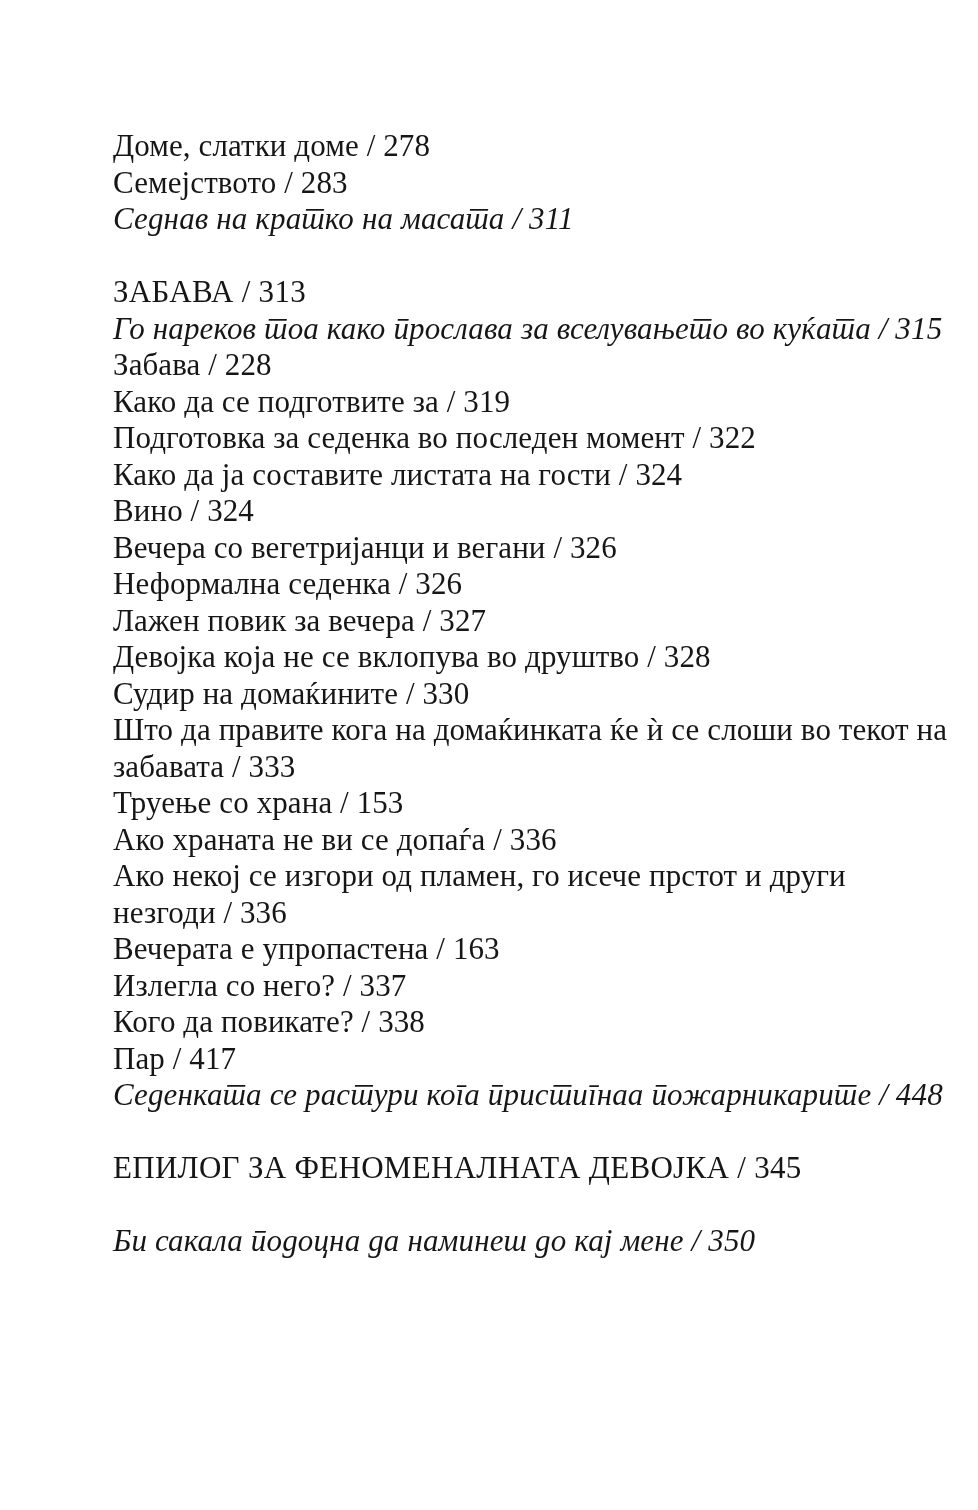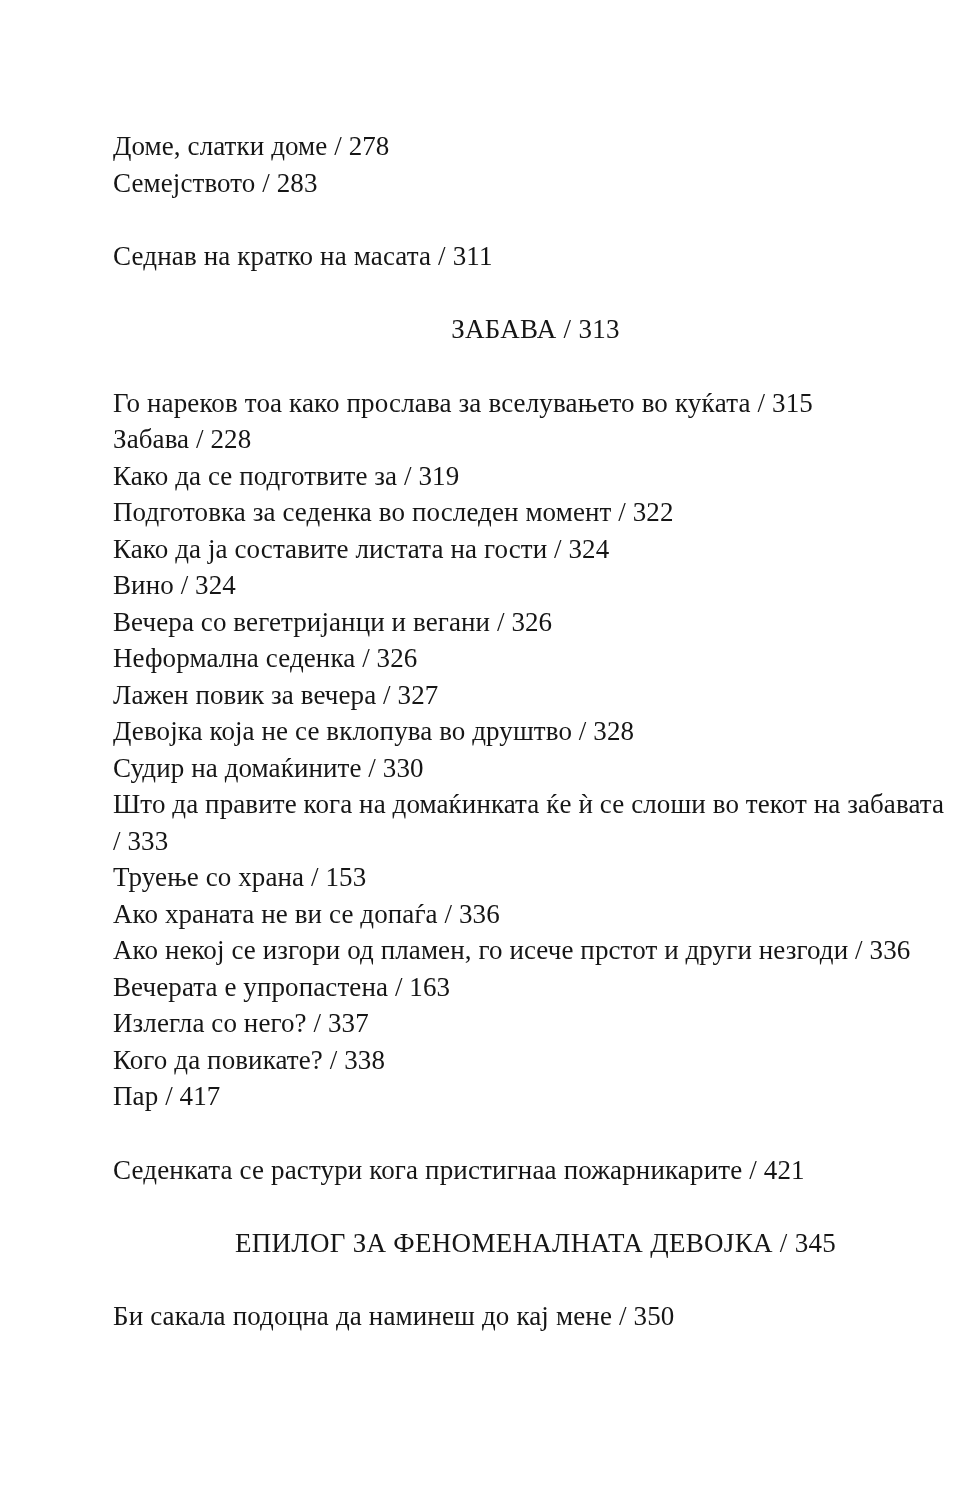--- a/index.html
+++ b/index.html
@@ -27,36 +27,35 @@
 
   .toc-block {
     margin: 0;
     padding: 0;
   }
   .toc-block + .toc-block {
     margin-top: 36.5px; 
   }
 
   .toc-entry {
-    font-size: 27px;
+    font-size: 31px;
     line-height: 36.5px;
     letter-spacing: 0.1px;
     white-space: normal;
     text-indent: 0;
   }
 
   .toc-entry.italic {
+    font-style: italic;
     letter-spacing: 0.15px;
-    margin-top: 37px;
   }
 
   .toc-entry.heading {
     font-style: normal;
     letter-spacing: 0.3px;
-    text-align: center;
   }
 
   
   .toc-entry.wrap {
     max-width: 843px;
   }
 </style>
 </head>
 <body>
 
@@ -80,21 +79,21 @@
       <div class="toc-entry regular">Девојка која не се вклопува во друштво / 328</div>
       <div class="toc-entry regular">Судир на домаќините / 330</div>
       <div class="toc-entry regular wrap">Што да правите кога на домаќинката ќе ѝ се слоши во текот на забавата / 333</div>
       <div class="toc-entry regular">Труење со храна / 153</div>
       <div class="toc-entry regular">Ако храната не ви се допаѓа / 336</div>
       <div class="toc-entry regular wrap">Ако некој се изгори од пламен, го исече прстот и други незгоди / 336</div>
       <div class="toc-entry regular">Вечерата е упропастена / 163</div>
       <div class="toc-entry regular">Излегла со него? / 337</div>
       <div class="toc-entry regular">Кого да повикате? / 338</div>
       <div class="toc-entry regular">Пар / 417</div>
-      <div class="toc-entry italic wrap">Седенката се растури кога пристигнаа пожарникарите / 421</div>
+      <div class="toc-entry italic wrap">Седенката се растури кога пристигнаа пожарникарите / 448</div>
     </div>
     <div class="toc-block">
       <div class="toc-entry heading">ЕПИЛОГ ЗА ФЕНОМЕНАЛНАТА ДЕВОЈКА / 345</div>
     </div>
     <div class="toc-block">
       <div class="toc-entry italic">Би сакала подоцна да наминеш до кај мене / 350</div>
     </div>
   </div>
 
 </body></html>

